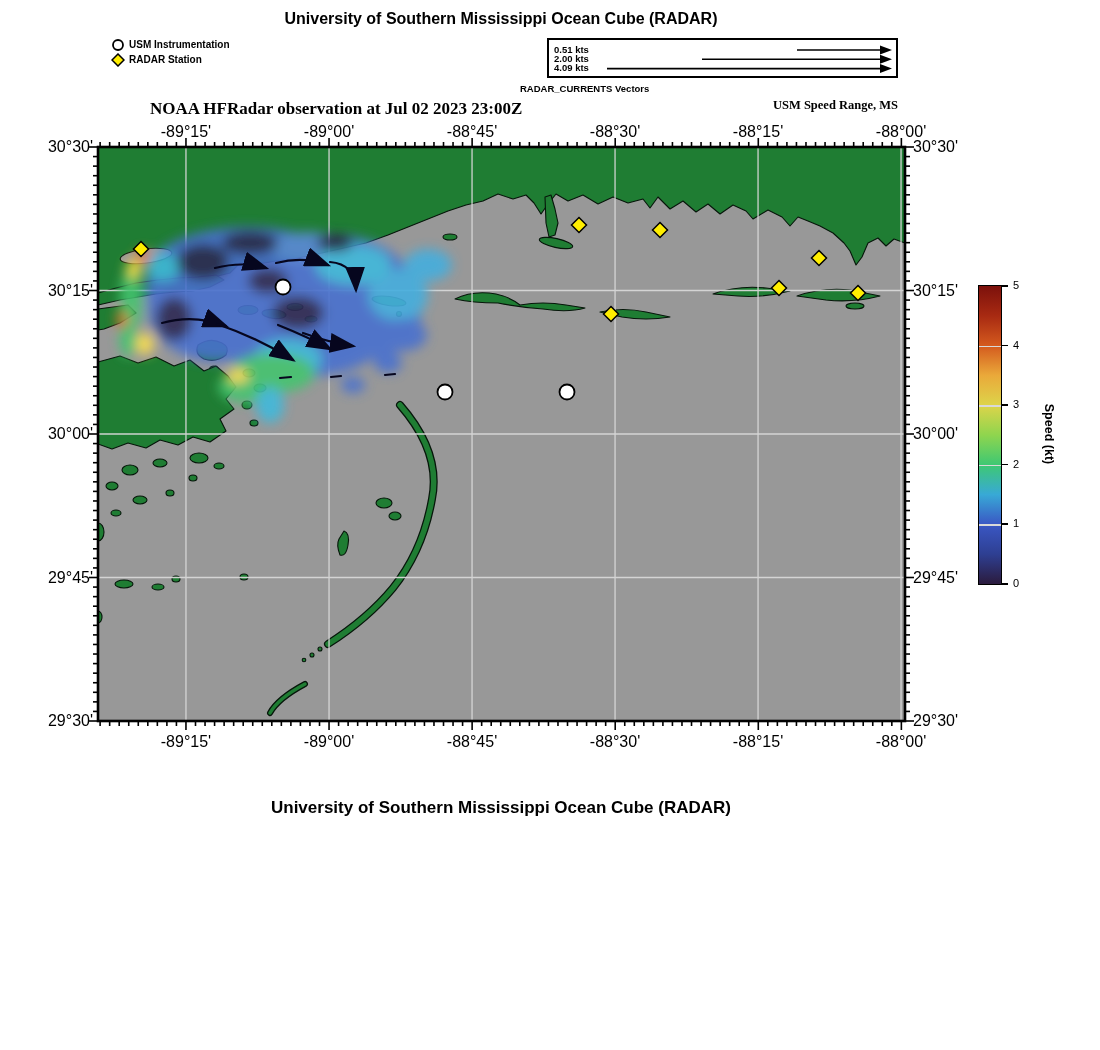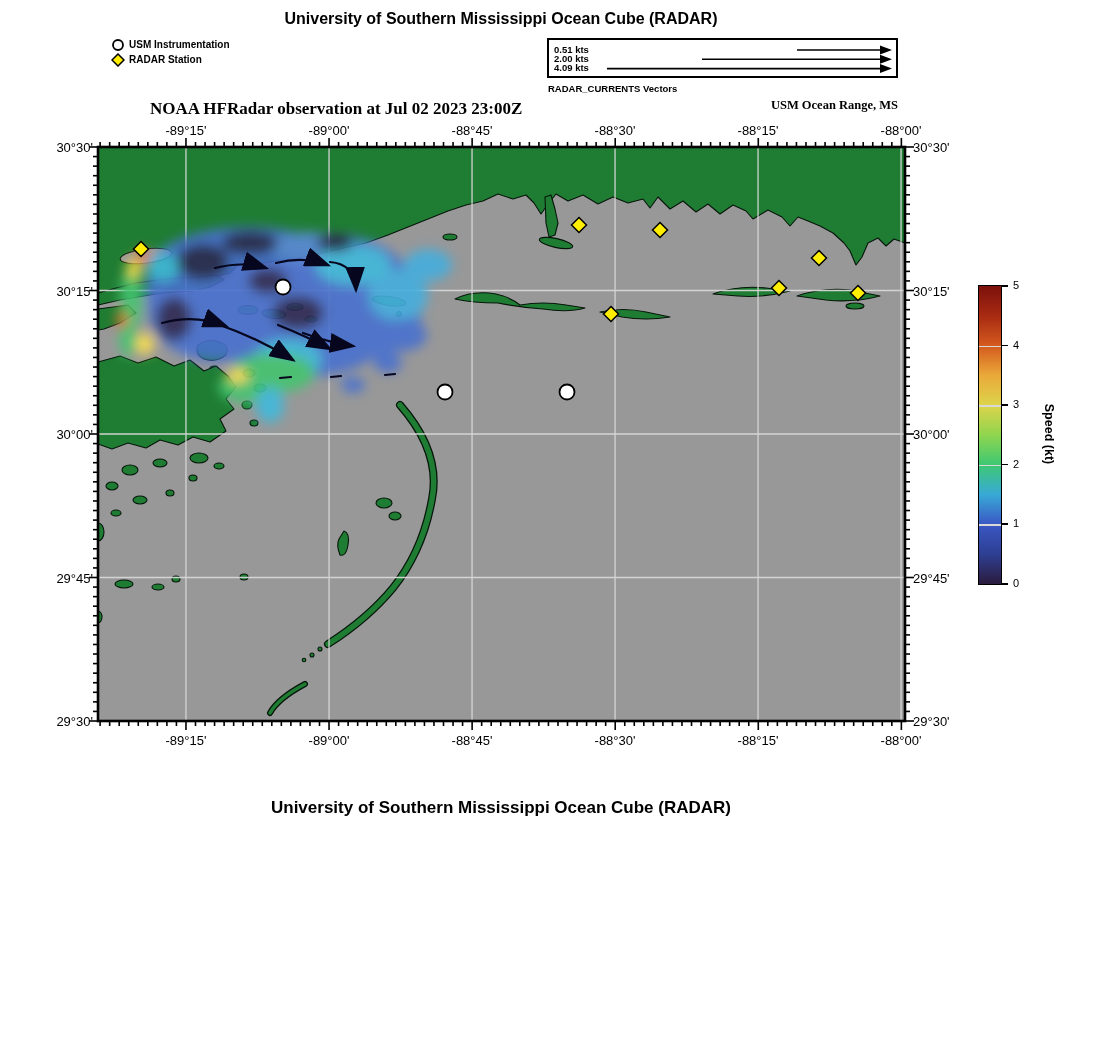--- a/index.html
+++ b/index.html
@@ -8,22 +8,22 @@
   .title-top{left:0;top:10px;width:1002px;text-align:center;font-size:16px;font-weight:bold;}
   .title-bottom{left:0;top:798px;width:1002px;text-align:center;font-size:17px;font-weight:bold;}
   .subtitle{left:150px;top:99px;width:700px;font-family:"Liberation Serif",serif;font-size:17px;font-weight:bold;}
   .range-label{left:700px;top:98px;width:198px;text-align:right;font-family:"Liberation Serif",serif;font-size:12.5px;font-weight:bold;}
   .marker-legend{left:111px;top:37px;}
   .marker-legend .row{display:flex;align-items:center;height:15px;}
   .marker-legend .row svg{margin-right:4px;}
   .marker-legend .lbl{font-size:10px;font-weight:bold;line-height:1;}
   .veclegend{left:547px;top:38px;width:347px;height:36px;border:2px solid #000;background:#fff;}
   .veclegend .lbl{position:absolute;left:5px;font-size:9.5px;font-weight:bold;line-height:1;}
-  .veccaption{left:548px;top:83px;font-size:9.5px;font-weight:bold;}
-  .axis-label{position:absolute;font-size:13px;white-space:nowrap;}
+  .veccaption{left:520px;top:83px;font-size:9.5px;font-weight:bold;}
+  .axis-label{position:absolute;font-size:16px;white-space:nowrap;}
   .axis-top .axis-label{transform:translateX(-50%);}
   .axis-bottom .axis-label{transform:translateX(-50%);}
   .axis-left .axis-label{transform:translate(-100%,-50%);}
   .axis-right .axis-label{transform:translateY(-50%);}
   .colorbar{left:978px;top:285px;width:22px;height:298px;border:1.5px solid #000;box-sizing:content-box;}
   .cb-line{position:absolute;left:0;width:100%;height:1.5px;background:#d9d9d9;}
   .cb-tick{position:absolute;left:1001px;width:7px;height:1.5px;background:#000;}
   .cb-ticklabel{position:absolute;left:1013px;font-size:11px;transform:translateY(-50%);}
   .cb-axislabel{left:1049px;top:434px;font-size:12.5px;font-weight:bold;transform:translate(-50%,-50%) rotate(90deg);white-space:nowrap;}
 </style>
@@ -56,21 +56,21 @@
       <polygon points="331,5.5 343,10 331,14.5" fill="#000"></polygon>
       <line x1="153" y1="19.3" x2="331" y2="19.3" stroke="#000" stroke-width="1.6"></line>
       <polygon points="331,14.8 343,19.3 331,23.8" fill="#000"></polygon>
       <line x1="58" y1="28.6" x2="331" y2="28.6" stroke="#000" stroke-width="1.6"></line>
       <polygon points="331,24.1 343,28.6 331,33.1" fill="#000"></polygon>
     </svg>
 </div>
 <div class="abs veccaption">RADAR_CURRENTS Vectors</div>
 
 <div class="abs subtitle">NOAA HFRadar observation at Jul 02 2023 23:00Z</div>
-<div class="abs range-label">USM Ocean Range, MS</div>
+<div class="abs range-label">USM Speed Range, MS</div>
 
 <svg id="map-svg" class="abs" style="left:86px;top:135px" width="834" height="602">
   <defs>
     <filter id="blur" x="-40%" y="-40%" width="180%" height="180%">
       <feGaussianBlur stdDeviation="6"></feGaussianBlur>
     </filter>
     <marker id="ah" viewBox="0 0 12 9" markerWidth="12" markerHeight="9" refX="10.5" refY="4.5" orient="auto">
       <path d="M0,0 L12,4.5 L0,9 Z" fill="#06061e"></path>
     </marker>
     <clipPath id="mapclip">

